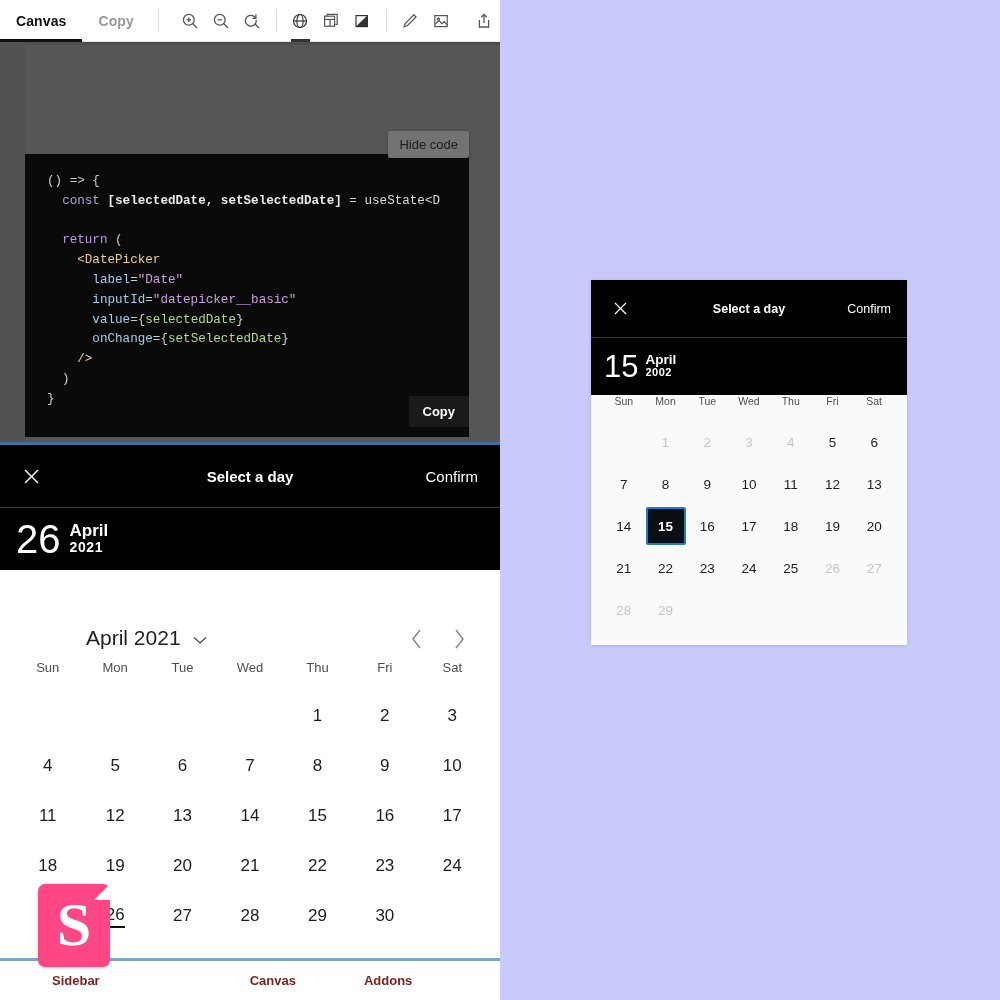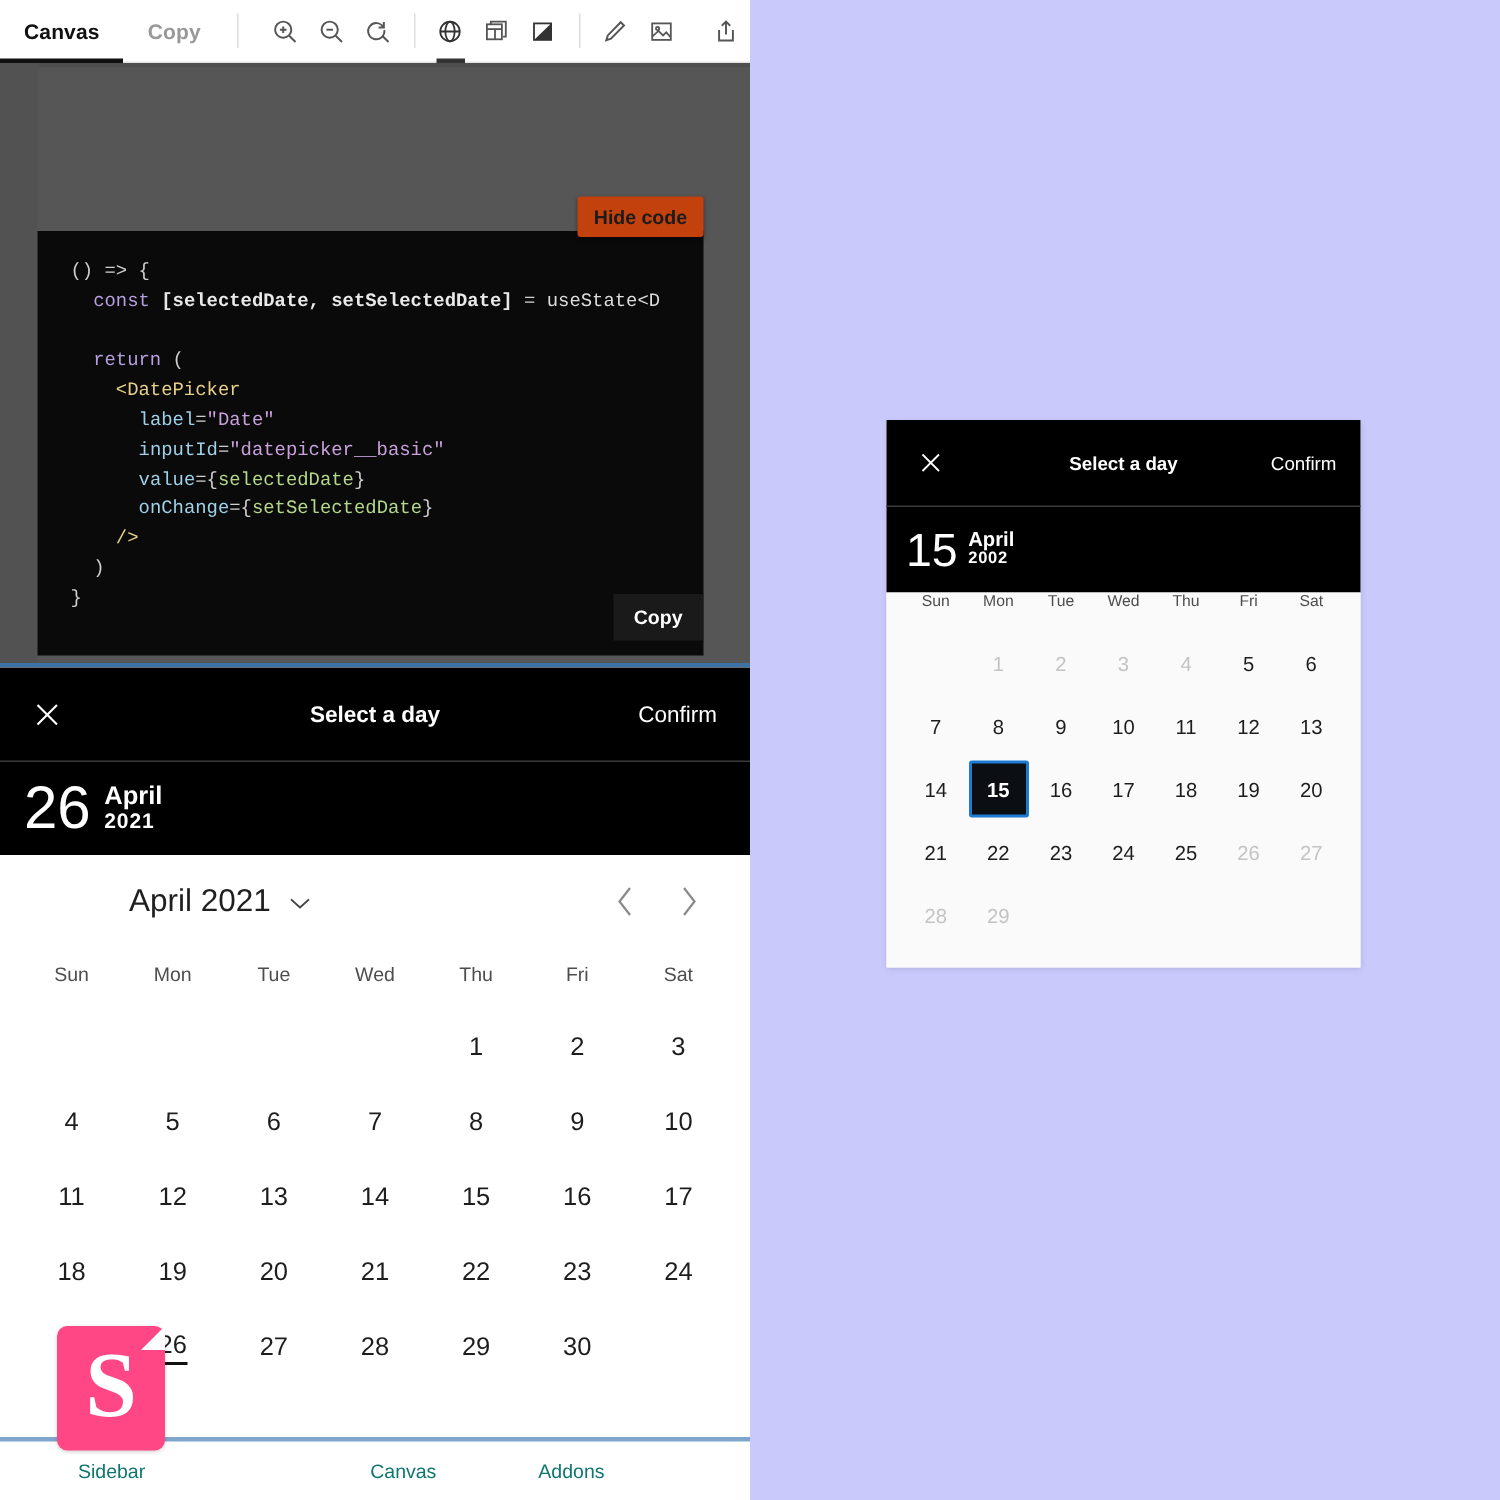--- a/index.html
+++ b/index.html
@@ -62,22 +62,22 @@
   .canvas-area .gutter {
     position: absolute; left: 0; top: 0; bottom: 0; width: 25px;
     background: #525252;
   }
   .canvas-area .topstrip {
     position: absolute; left: 25px; right: 0; top: 0; height: 3px;
     background: #4e4e4e;
   }
   .hide-code-btn {
     position: absolute; right: 31px; top: 89px;
-    background: #c2410c; color: #1b1b1b;
-    font-size: 13px; font-weight: bold;
+    background: #737373; color: #1b1b1b;
+    font-size: 13px; font-weight: normal;
     padding: 6px 11px;
     border: none; border-radius: 2px;
     box-shadow: 0 1px 3px rgba(0,0,0,.35);
     cursor: pointer; z-index: 4;
     font-family: "Liberation Sans", sans-serif;
   }
   .code-block {
     position: absolute; left: 25px; top: 112px;
     width: 444px; height: 283px;
     background: #0a0a0a;
@@ -139,22 +139,23 @@
     display: flex; align-items: center;
     padding-left: 16px;
   }
   .dp-daynum { font-size: 40px; font-weight: 300; line-height: 1; }
   .dp-mrow { margin-left: 9px; line-height: 1.05; padding-bottom: 2px; }
   .dp-month { font-size: 17px; font-weight: bold; }
   .dp-year  { font-size: 14px; font-weight: bold; letter-spacing: .6px; }
 
   .dp-body { background: #ffffff; padding: 0 14px; }
   .dp-navrow {
-    height: 62px; display: flex; align-items: center;
+    height: 62px; display: flex; align-items: flex-end;
     padding: 0 20px 0 72px;
+    margin-top: 18px;
   }
   .dp-monthsel {
     display: flex; align-items: center; gap: 11px;
     font-size: 21px; color: #1f1f1f; cursor: pointer;
   }
   .dp-arrows { margin-left: auto; display: flex; gap: 28px; }
   .dp-arrow { cursor: pointer; color: #8a8a8a; display: flex; }
 
   .dp-grid { display: grid; grid-template-columns: repeat(7, 1fr); }
   .dp-wd {
@@ -176,21 +177,21 @@
     padding-bottom: 1px; font-weight: normal;
   }
 
   
   .sb-bottom {
     position: absolute; left: 0; bottom: 0; width: 500px; height: 42px;
     background: #ffffff;
     border-top: 3px solid #7ea6cd;
     display: flex; align-items: center;
   }
-  .sb-bottom span { font-size: 13px; font-weight: normal; color: #0f766e; }
+  .sb-bottom span { font-size: 13px; font-weight: bold; color: #7f1d1d; }
   .sb-sidebar { margin-left: 52px; }
   .sb-canvas  { margin-left: 150px; }
   .sb-addons  { margin-left: 68px; }
 
   
   .sb-logo {
     position: absolute; left: 38px; top: 884px;
     width: 72px; height: 83px;
     background: #ff4785;
     border-radius: 7px;

